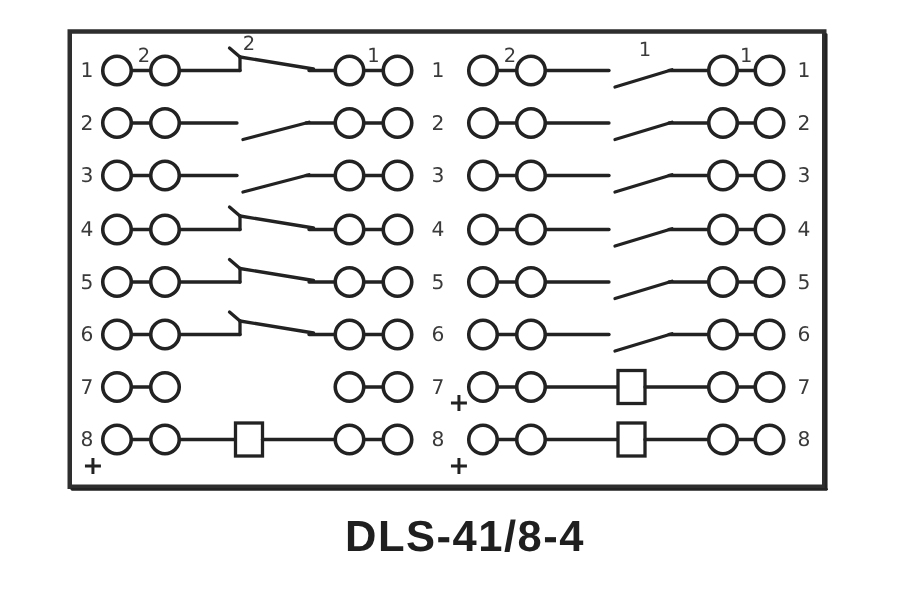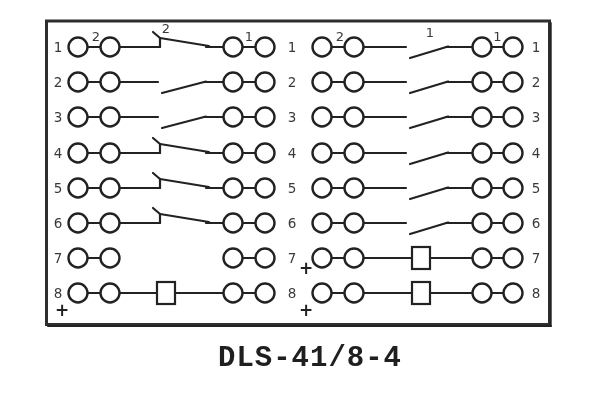--- a/index.html
+++ b/index.html
@@ -5,21 +5,21 @@
   html,body{margin:0;padding:0;background:#ffffff;}
   .stage{
     position:relative;width:600px;height:400px;background:#ffffff;overflow:hidden;
     font-family:"Liberation Sans","DejaVu Sans",sans-serif;
   }
   .stage svg{position:absolute;left:0;top:0;display:block;}
   svg text{font-family:"DejaVu Sans","Liberation Sans",sans-serif;}
   .title{
     position:absolute;left:0;right:0;top:342px;text-align:center;
     font-size:29px;font-weight:600;letter-spacing:1px;color:#1f1f1f;
-    font-family:Liberation Mono, monospace;
+    font-family:Liberation Sans, sans-serif;
     padding-left:20px;
   }
 </style>
 </head>
 <body>
 
 <div class="stage">
   <svg id="diagram-svg" width="600" height="400" viewBox="0 0 600 400">
       <rect x="46.5" y="21" width="503" height="303.5" fill="none" stroke="#2e2e2e" stroke-width="3"></rect>
       <line x1="550.8" y1="23" x2="550.8" y2="326" stroke="#222222" stroke-width="1.8" stroke-linecap="round"></line>

